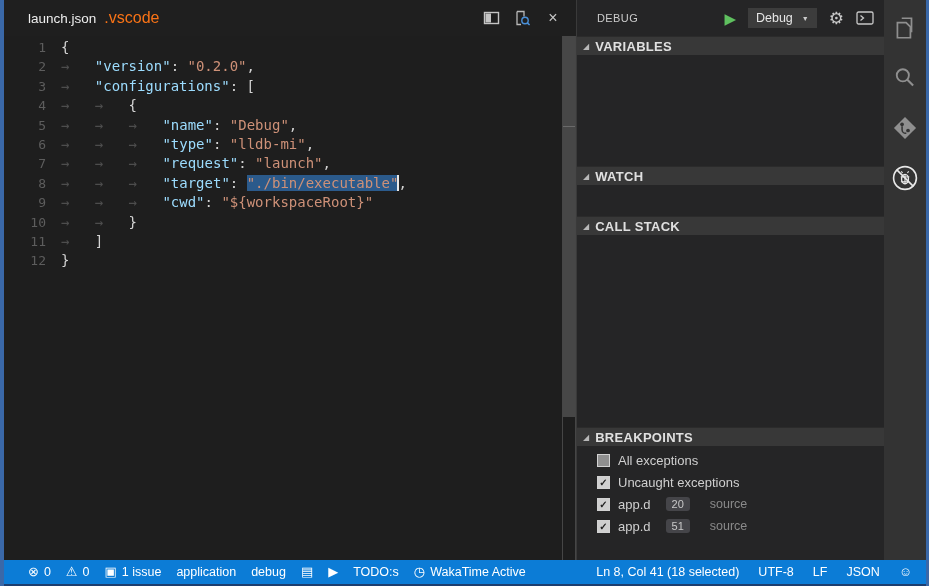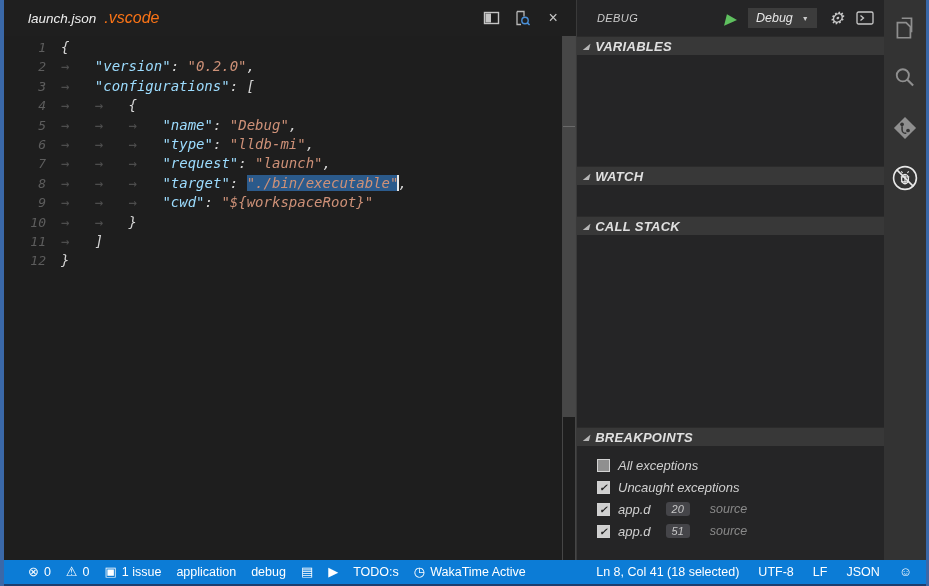--- a/index.html
+++ b/index.html
@@ -8,21 +8,21 @@
     position: relative; width: 929px; height: 586px;
     font-family: "Liberation Sans", sans-serif;
     background:#1e1e1e; overflow:hidden;
     border-left:4px solid #3a68a8; border-right:3px solid #3a68a8;
     display:flex; flex-direction:column;
   }
   
   .menubar { height:26px; background:#e9e9ea; display:flex; align-items:center; padding-left:5px; flex:0 0 auto; }
   .menu-item { font-size:13px; color:#404040; padding:0 9px; line-height:26px; cursor:default; }
   
-  .main { flex:1 1 auto; display:flex; min-height:0;font-style:italic; }
+  .main { flex:1 1 auto; display:flex; min-height:0; }
   
   .editor-group { width:572px; flex:0 0 auto; display:flex; flex-direction:column; background:#1e1e1e; }
   .tabbar { height:36px; display:flex; align-items:center; justify-content:space-between; padding:0 14px 0 24px; background:#1f1f1f; }
   .tab { display:flex; align-items:baseline; }
   .tab-title { font-size:13.5px; color:#eeeeee; }
   .tab-detail { font-size:16px; color:#f97316; margin-left:8px; }
   .tab-actions { display:flex; align-items:center; gap:13px; }
   .tab-actions .act { width:18px; height:18px; display:flex; align-items:center; justify-content:center; color:#c5c5c5; }
   .close-glyph { font-size:16px; color:#c5c5c5; line-height:18px; }
   .editor-body { position:relative; flex:1 1 auto; overflow:hidden; }
@@ -51,21 +51,21 @@
   .gear { color:#c8c8c8; font-size:17px; line-height:17px; }
   .console-icon { display:flex; }
   .section-header { height:19px; flex:0 0 auto; background:#383838; border-top:1px solid #2b2b2b;
                     display:flex; align-items:center; padding-left:6px; }
   .twistie { font-size:8px; color:#b8b8b8; margin-right:6px; }
   .section-label { font-size:13px; font-weight:bold; color:#e0e0e0; letter-spacing:0.3px; }
   .section-body { background:#252526; flex:0 0 auto; }
   .body-variables { height:111px; }
   .body-watch { height:31px; }
   .body-callstack { height:192px; }
-  .body-breakpoints { flex:1 1 auto; padding-top:8px; }
+  .body-breakpoints { flex:1 1 auto; padding-top:3px; }
   .bp-row { height:22px; display:flex; align-items:center; padding-left:20px; }
   .bp-check { width:13px; height:13px; flex:0 0 auto; border:1px solid #d2d2d2; background:#8f8f8f;
               font-size:10px; line-height:11px; text-align:center; color:#1c1c1c; margin-right:8px; }
   .bp-check.checked { background:#cfcfcf; font-weight:bold; }
   .bp-label { font-size:13px; color:#cfcfcf; }
   .bp-badge { background:#454549; color:#c8c8c8; font-size:11px; border-radius:3px; padding:1px 6px; margin-left:15px; }
   .bp-detail { font-size:12.5px; color:#8a8a8a; margin-left:20px; }
   
   .activitybar { width:42px; flex:0 0 auto; background:#333333; display:flex; flex-direction:column; align-items:center; padding-top:14px; gap:22px; }
   .ab-icon { width:28px; height:28px; display:flex; align-items:center; justify-content:center; }

